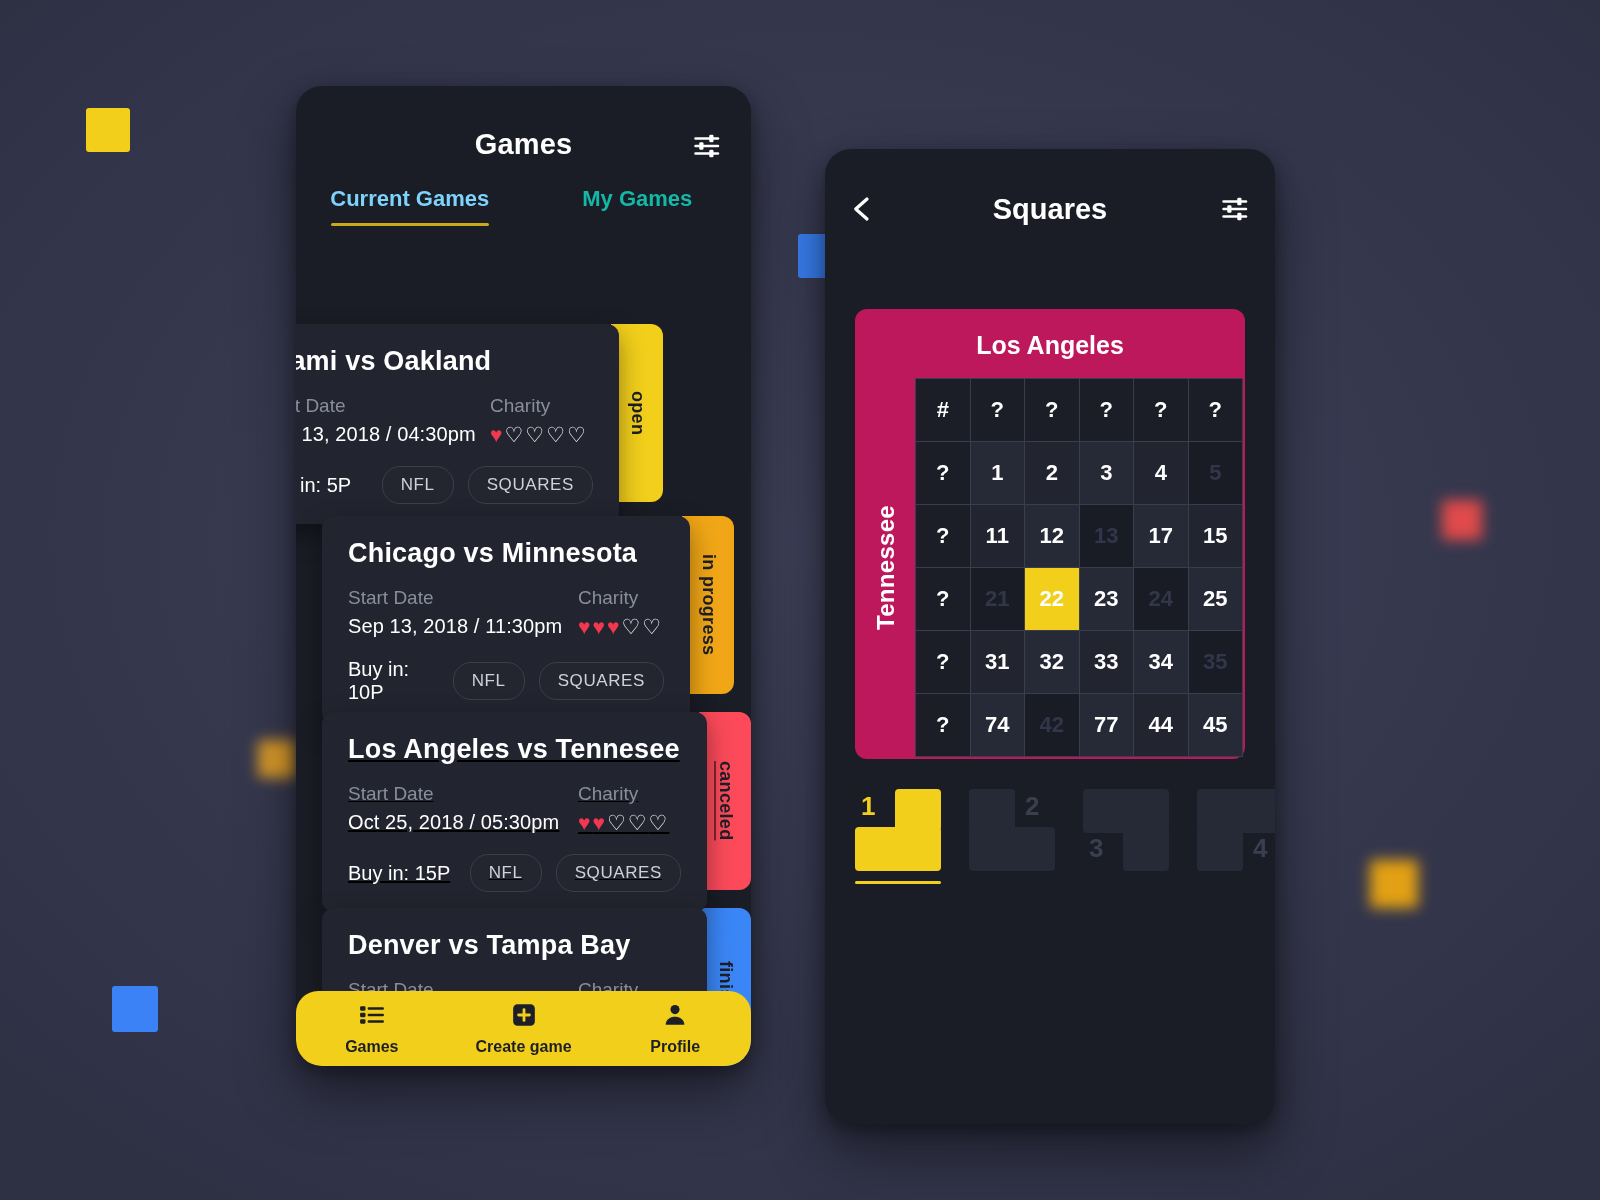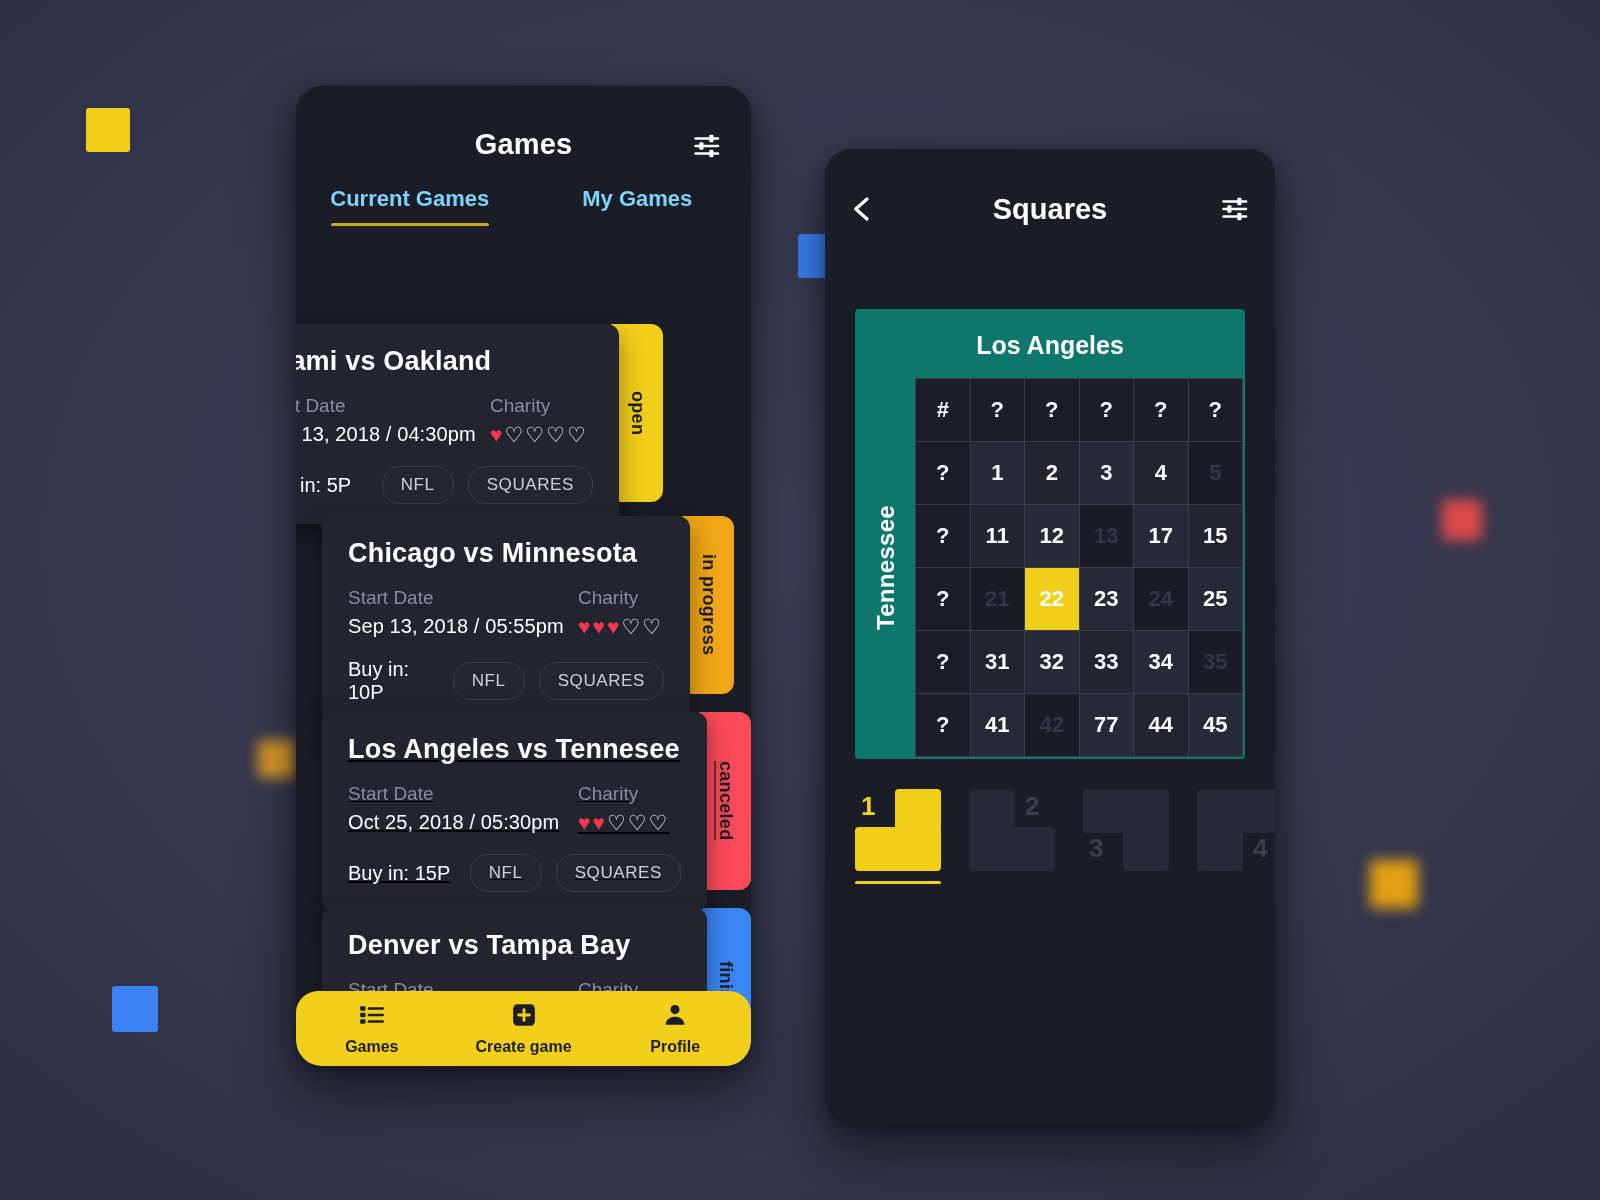--- a/index.html
+++ b/index.html
@@ -37,21 +37,21 @@
     text-align: center; color: #fff; font-size: 29px; font-weight: bold;
     letter-spacing: .2px;
   }
   .icon-filter {
     position: absolute; right: 28px; top: 46px;
     width: 30px; height: 28px; cursor: pointer;
   }
   .tabs { position: absolute; top: 100px; left: 0; right: 0; display: flex; }
   .tab {
     flex: 1; text-align: center; font-size: 22px; font-weight: bold;
-    color: #7dd3fc; padding-bottom: 14px; position: relative; cursor: pointer;
+    color: #14b8a6; padding-bottom: 14px; position: relative; cursor: pointer;
   }
   .tab.active { color: #7dd3fc; }
   .tab.active::after {
     content: ""; position: absolute; left: 50%; transform: translateX(-50%);
     bottom: 0; width: 158px; height: 3px; background: #c7a91b; border-radius: 2px;
   }
 
   
   .cards { position: absolute; left: 0; right: 0; top: 175px; bottom: 0; }
   .card-wrap { position: absolute; display: flex; align-items: stretch; }
@@ -103,21 +103,21 @@
     position: absolute; left: 0; right: 0; top: 44px; text-align: center;
     color: #fff; font-size: 29px; font-weight: bold;
   }
   .icon-back {
     position: absolute; left: 22px; top: 44px; width: 30px; height: 32px; cursor: pointer;
   }
   .icon-filter-r { position: absolute; right: 24px; top: 46px; width: 30px; height: 28px; cursor: pointer; }
 
   .board-panel {
     position: absolute; left: 30px; right: 30px; top: 160px;
-    background: #0f766e; border-radius: 4px; padding: 16px 0 0 0;
+    background: #be185d; border-radius: 12px; padding: 16px 0 0 0;
   }
   .board-title {
     text-align: center; color: #fff; font-size: 25px; font-weight: bold;
     padding: 6px 0 18px 0;
   }
   .board-body { display: flex; padding: 0 2px 2px 2px; }
   .vlabel {
     width: 58px; display: flex; align-items: center; justify-content: center;
   }
   .vlabel span {
@@ -218,21 +218,21 @@
     <div class="status-tab" style="background:#f2cf1b;height:178px">
       <span>open</span>
     </div>
       </div>
       <div class="card-wrap" style="left: 26px; top: 255px;">
     <div class="card" style="width:368px">
       <div class="card-title">Chicago vs Minnesota</div>
       <div class="card-mid">
         <div class="col-date">
           <div class="lbl">Start Date</div>
-          <div class="val">Sep 13, 2018 / 05:55pm</div>
+          <div class="val">Sep 13, 2018 / 11:30pm</div>
         </div>
         <div class="col-charity">
           <div class="lbl">Charity</div>
           <div class="hearts"><span class="heart-on">♥</span><span class="heart-on">♥</span><span class="heart-on">♥</span><span class="heart-off">♡</span><span class="heart-off">♡</span></div>
         </div>
       </div>
       <div class="card-bot">
         <span class="buyin">Buy in: 10P</span>
         <span class="pill">NFL</span>
             <span class="pill">SQUARES</span>
@@ -382,21 +382,21 @@
           <div class="cell alt">23</div>
           <div class="cell taken">24</div>
           <div class="cell alt">25</div>
           <div class="cell head">?</div>
           <div class="cell">31</div>
           <div class="cell alt">32</div>
           <div class="cell">33</div>
           <div class="cell alt">34</div>
           <div class="cell taken">35</div>
           <div class="cell head">?</div>
-          <div class="cell alt">41</div>
+          <div class="cell alt">74</div>
           <div class="cell taken">42</div>
           <div class="cell alt">77</div>
           <div class="cell">44</div>
           <div class="cell alt">45</div>
         </div>
     </div>
   </div>
 
   <div class="pieces" id="pieces-row">
       <div class="piece">

